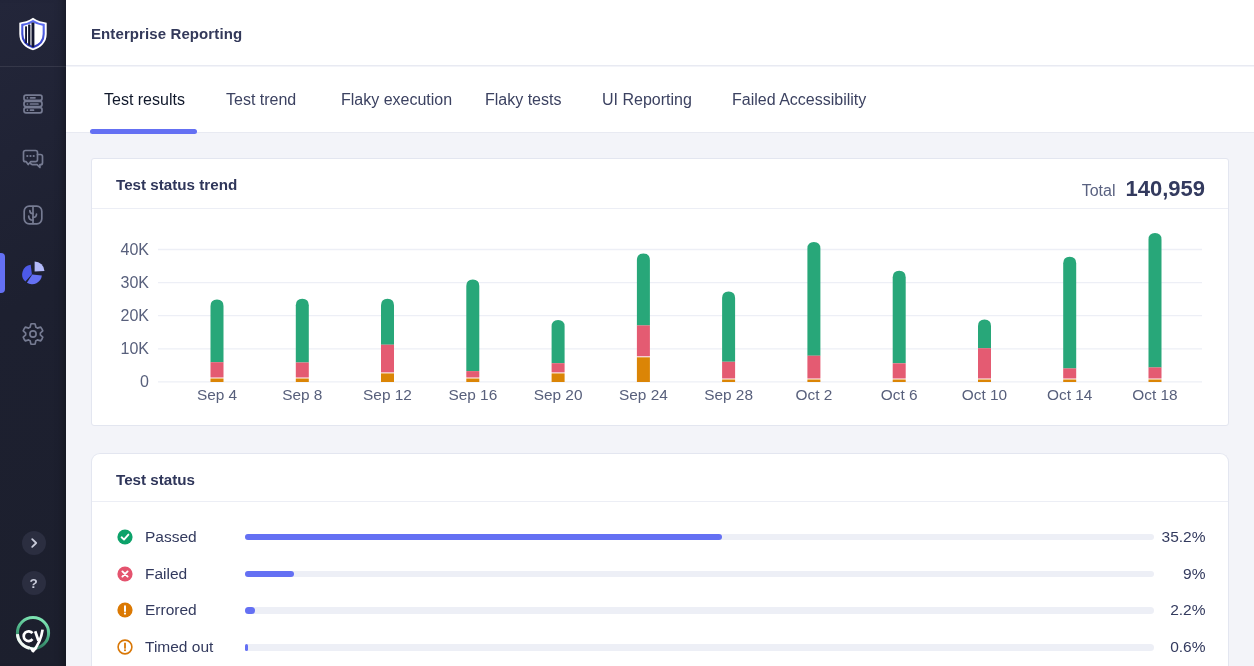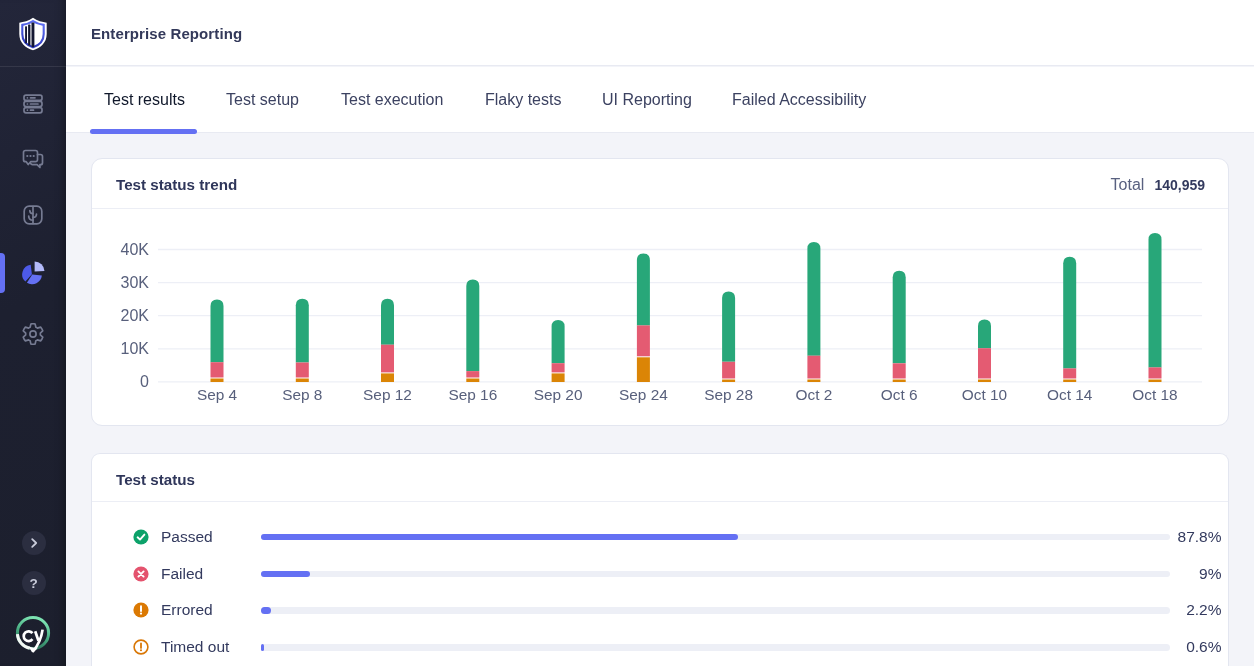--- a/index.html
+++ b/index.html
@@ -15,45 +15,45 @@
 .hdr { position:absolute; left:0; top:0; width:1188px; height:66px; background:#fff;
   border-bottom:1px solid #e8eaf2; }
 .hdr-title { position:absolute; left:25px; top:25px; font-size:15px; font-weight:700;
   color:#33395a; letter-spacing:0.1px; }
 .tabbar { position:absolute; left:0; top:67px; width:1188px; height:66px; background:#fff;
   border-bottom:1px solid #e8eaf2; }
 .tab { position:absolute; top:24px; font-size:16px; font-weight:500; color:#3c4261; }
 .tab.active { color:#0f172a; }
 .tab-underline { position:absolute; left:24px; top:62px; width:107px; height:5px;
   border-radius:3px; background:#6470f3; }
-.card { position:absolute; background:#fff; border:1px solid #e3e6f0; border-radius:11px; }
+.card { position:absolute; background:#fff; border:1px solid #e3e6f0; border-radius:3px; }
 .card1 { left:25px; top:158px; width:1138px; height:268px; }
 .card2 { left:25px; top:453px; width:1138px; height:240px; border-bottom:none; border-radius:9px 9px 0 0; }
 .chead { position:absolute; left:0; top:0; width:100%; border-bottom:1px solid #eceef5; }
 .ctitle { position:absolute; left:24px; font-size:15.2px; font-weight:700; color:#2f365a; }
 .total-wrap { position:absolute; right:23px; top:17px; font-size:16px; color:#596180; }
-.total-num { font-size:14px; font-weight:700; color:#333a5e; margin-left:10px;margin-top:19px; }
-.srow { position:absolute; left:16px; width:100%; height:16px; }
+.total-num { font-size:22px; font-weight:700; color:#333a5e; margin-left:10px;margin-top:19px; }
+.srow { position:absolute; left:0; width:100%; height:16px; }
 .sicon { position:absolute; left:25px; top:0; width:16px; height:16px; }
 .sicon svg { display:block; }
 .slabel { position:absolute; left:53px; top:0; font-size:15.5px; color:#333a5e; line-height:16px; }
 .strack { position:absolute; left:152.7px; top:5px; width:909.3px; height:6.5px;
   background:#edeff6; border-radius:3.5px; }
 .sfill { position:absolute; left:0; top:0; height:6.5px; background:#6470f3; border-radius:3.5px; display:block;}
 .spct { position:absolute; right:22.5px; top:0; font-size:15.5px; color:#333a5e; line-height:16px; }
 </style></head>
 <body>
 <div class="main">
   <div class="hdr">
       <div class="hdr-title">Enterprise Reporting</div>
     </div>
   <div class="tabbar">
     <span class="tab active" style="left:38px;">Test results</span>
-    <span class="tab" style="left:160px;">Test setup</span>
-    <span class="tab" style="left:275px;">Test execution</span>
+    <span class="tab" style="left:160px;">Test trend</span>
+    <span class="tab" style="left:275px;">Flaky execution</span>
     <span class="tab" style="left:419px;">Flaky tests</span>
     <span class="tab" style="left:536px;">UI Reporting</span>
     <span class="tab" style="left:666px;">Failed Accessibility</span>
     <div class="tab-underline"></div>
   </div>
   <div class="card card1">
     <div class="chead" style="height:50px;">
         <div class="ctitle" style="top:17px;">Test status trend</div>
       <div class="total-wrap">Total<span class="total-num">140,959</span></div>
       </div>
@@ -127,21 +127,21 @@
     <span class="sicon">
           <svg width="16" height="16" viewBox="0 0 16 16">
             <circle cx="8" cy="8" r="7.6" fill="#0ca26a"></circle>
             <path d="M4.6 8.3 L7 10.6 L11.4 5.6" stroke="#fff" stroke-width="1.9" fill="none" stroke-linecap="round" stroke-linejoin="round"></path>
           </svg>
         </span>
     <span class="slabel">Passed</span>
     <span class="strack">
           <span class="sfill" style="width:477.8px"></span>
         </span>
-    <span class="spct">87.8%</span>
+    <span class="spct">35.2%</span>
   </div>
   <div class="srow" style="top:111.8px;">
     <span class="sicon">
           <svg width="16" height="16" viewBox="0 0 16 16">
             <circle cx="8" cy="8" r="7.6" fill="#e4536e"></circle>
             <path d="M5.4 5.4 L10.6 10.6 M10.6 5.4 L5.4 10.6" stroke="#fff" stroke-width="1.9" fill="none" stroke-linecap="round"></path>
           </svg>
         </span>
     <span class="slabel">Failed</span>
     <span class="strack">

